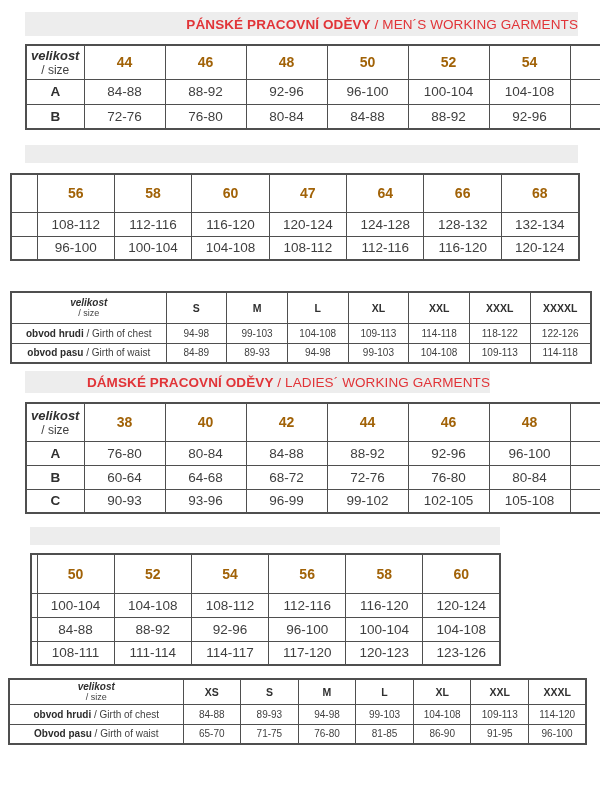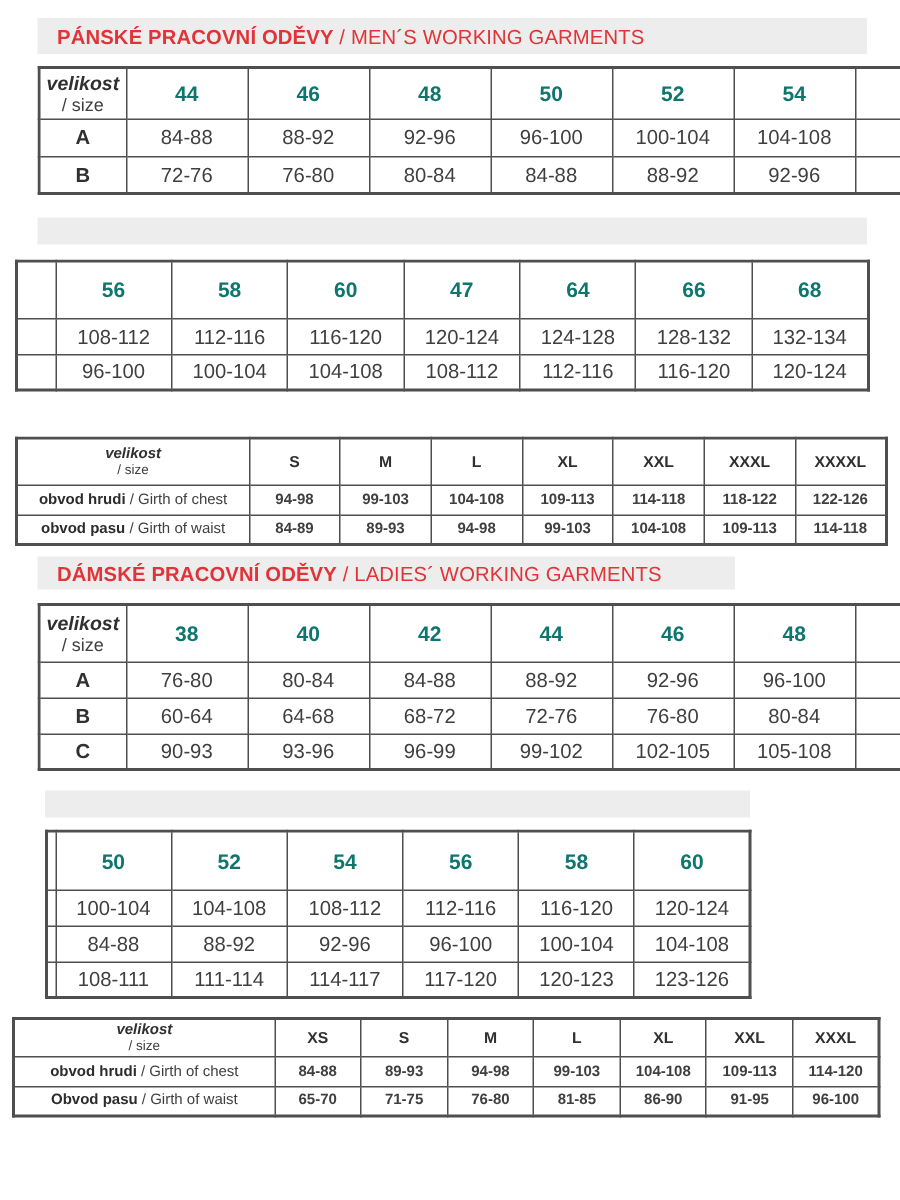--- a/index.html
+++ b/index.html
@@ -1,36 +1,36 @@
 <!DOCTYPE html>
 <html><head>
 <meta charset="utf-8">
 <style>
   html,body{margin:0;padding:0;}
   .page{position:relative;width:600px;height:800px;background:#ffffff;overflow:hidden;
         font-family:"Liberation Sans", sans-serif;}
   .bar{position:absolute;background:#ededed;box-sizing:border-box;}
-  .title-bar{display:flex;align-items:center;padding-left:13px;}
+  .title-bar{display:flex;align-items:center;padding-left:13px;justify-content:flex-end;}
   .title-bar .cz{font-weight:bold;color:#e13438;white-space:pre;}
   .title-bar .en{color:#e13438;white-space:pre;}
   .title-big{font-size:13.5px;letter-spacing:0.1px;}
   .title-small{font-size:9.5px;}
   .tbl-clip{position:absolute;overflow:hidden;}
   table.sz{border-collapse:collapse;table-layout:fixed;border:2px solid #4f4f4f;background:#fff;}
   .sz td{border:1.5px solid #4f4f4f;text-align:center;vertical-align:middle;padding:0;
          color:#3f3f3f;overflow:hidden;}
   .sz .lbl-head .vk{font-weight:bold;color:#303030;font-style:italic;}
   .sz .lbl-head .sub{color:#3f3f3f;}
-  .sz.big .size-head{font-weight:bold;font-size:14px;color:#0f766e;}
+  .sz.big .size-head{font-weight:bold;font-size:14px;color:#a16207;}
   .sz.big .val{font-size:13.5px;}
   .sz.big .row-label{font-weight:bold;font-size:13.5px;color:#303030;}
   .sz.big .lbl-head .vk{font-size:13px;}
   .sz.big .lbl-head .sub{font-size:12px;}
   .sz.small .size-head{font-weight:bold;font-size:10.5px;color:#303030;}
-  .sz.small .val{font-size:10px;font-weight:bold;}
+  .sz.small .val{font-size:10px;}
   .sz.small .row-label-long{font-size:10px;}
   .sz.small .row-label-long b{color:#2c2c2c;}
   .sz.small .lbl-head .vk{font-size:10px;}
   .sz.small .lbl-head .sub{font-size:9px;}
 </style>
 </head>
 <body>
 
 <div class="page">
 

